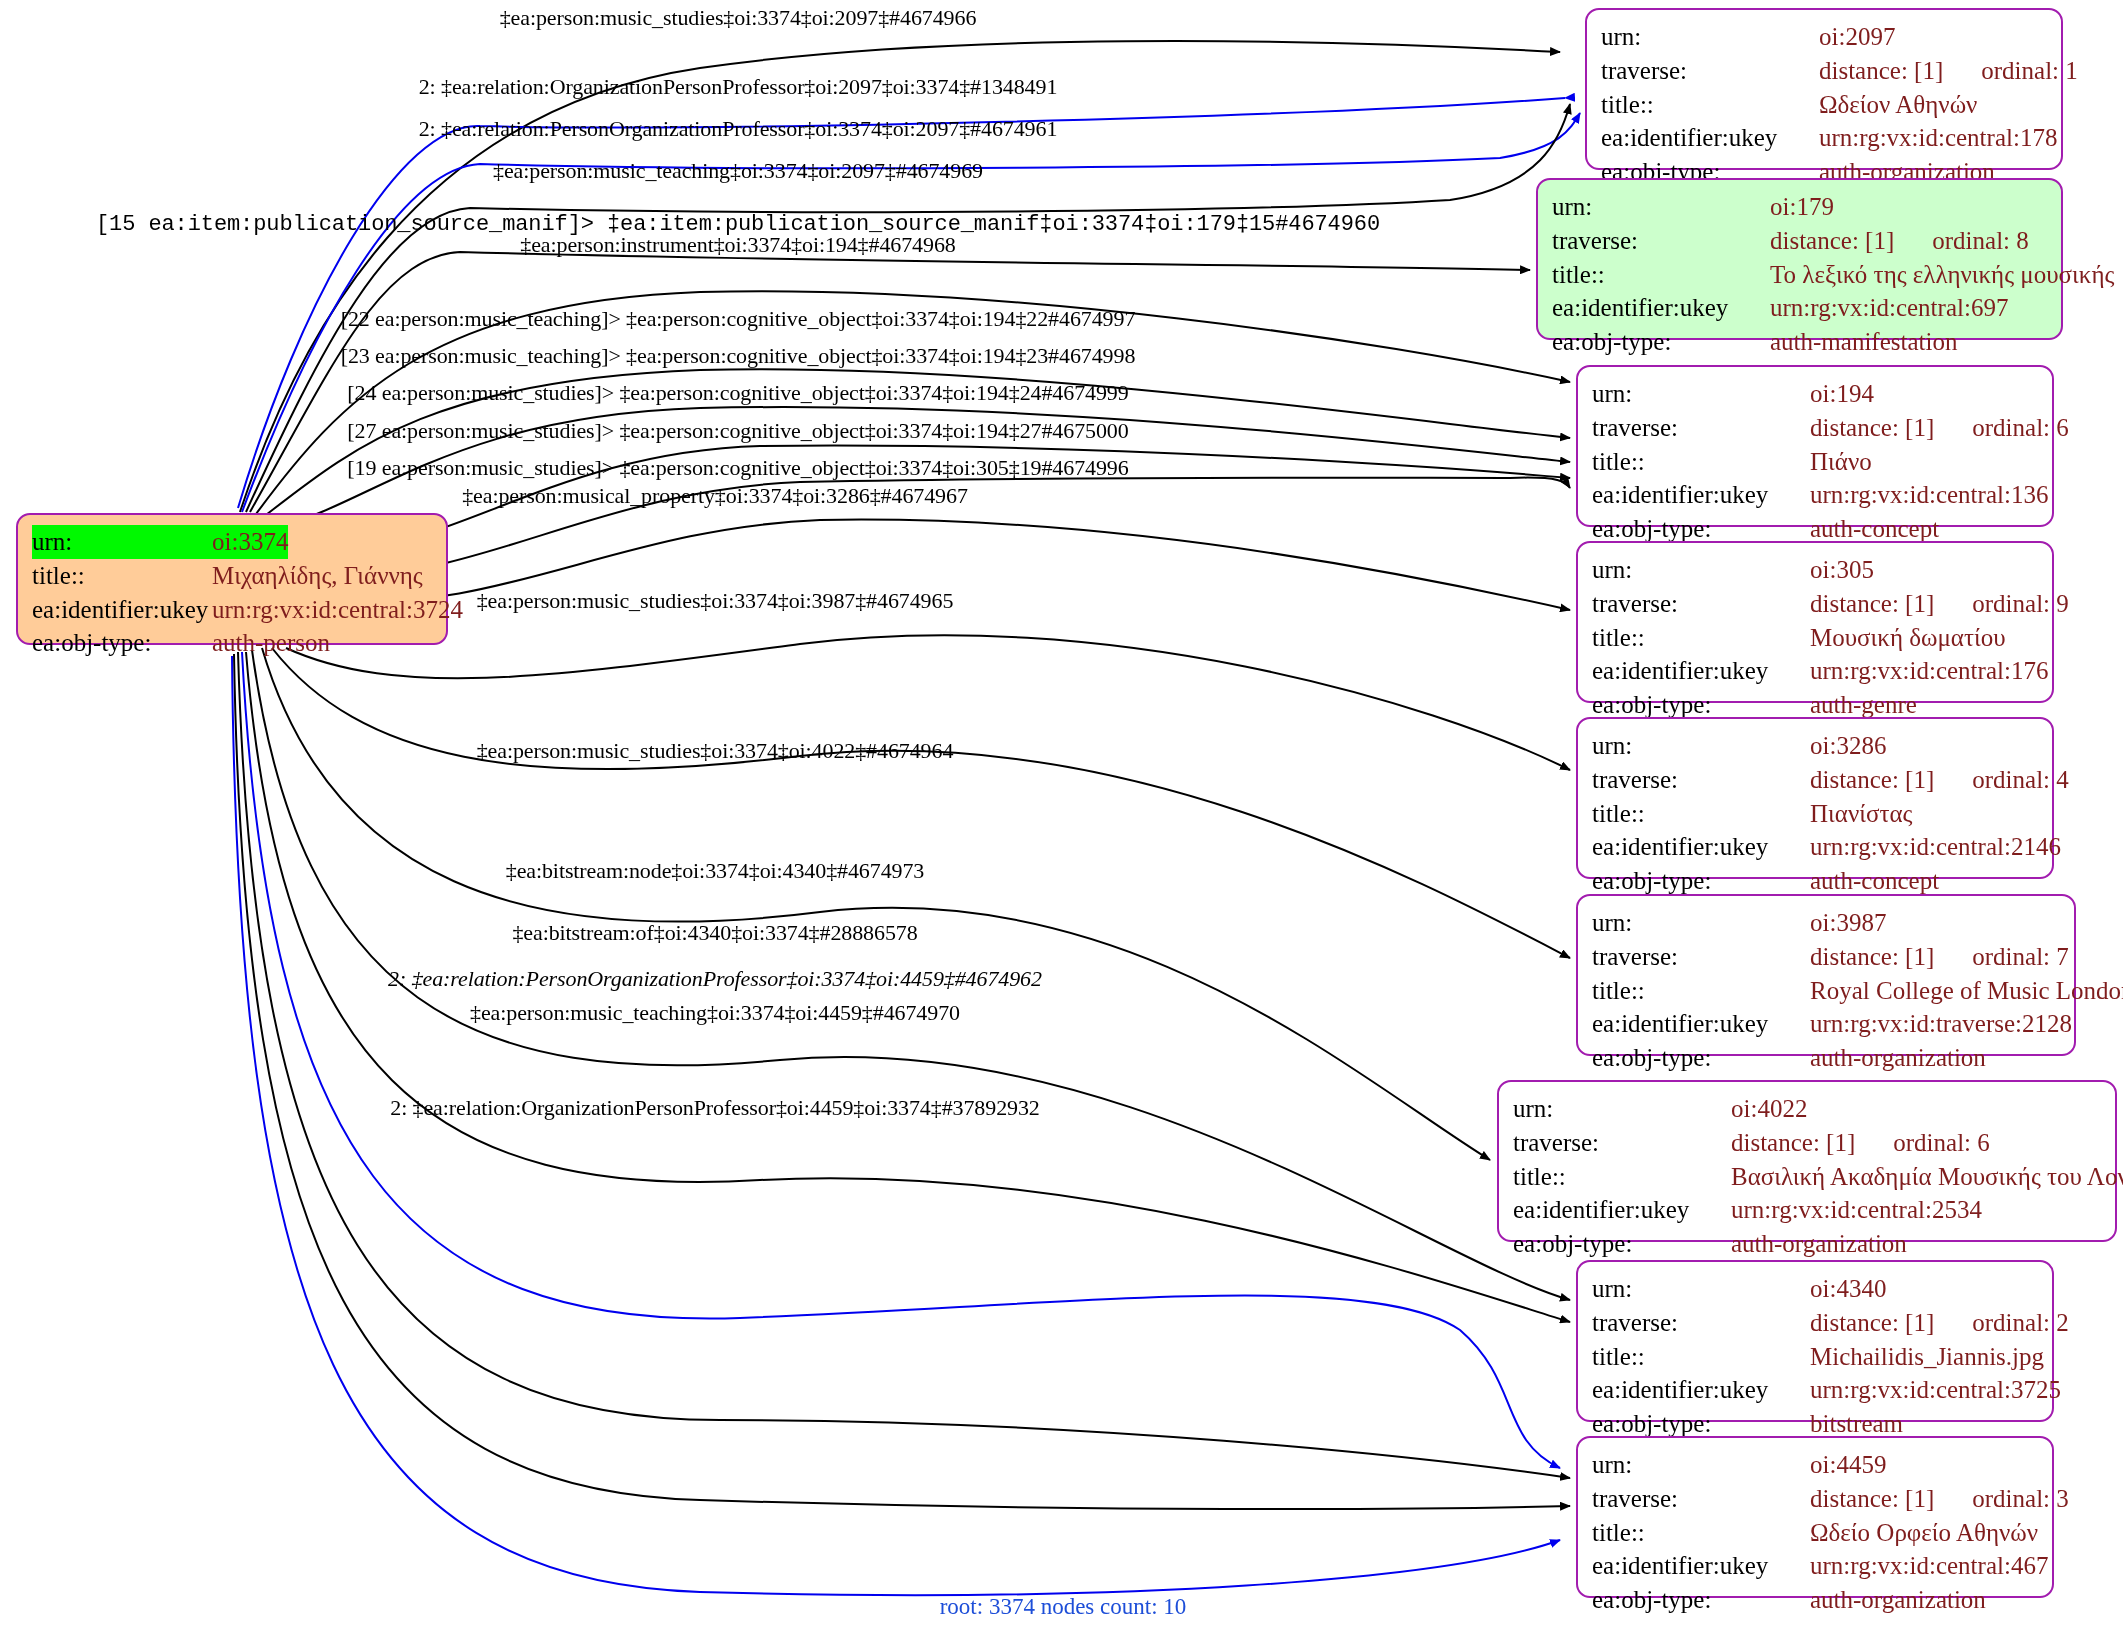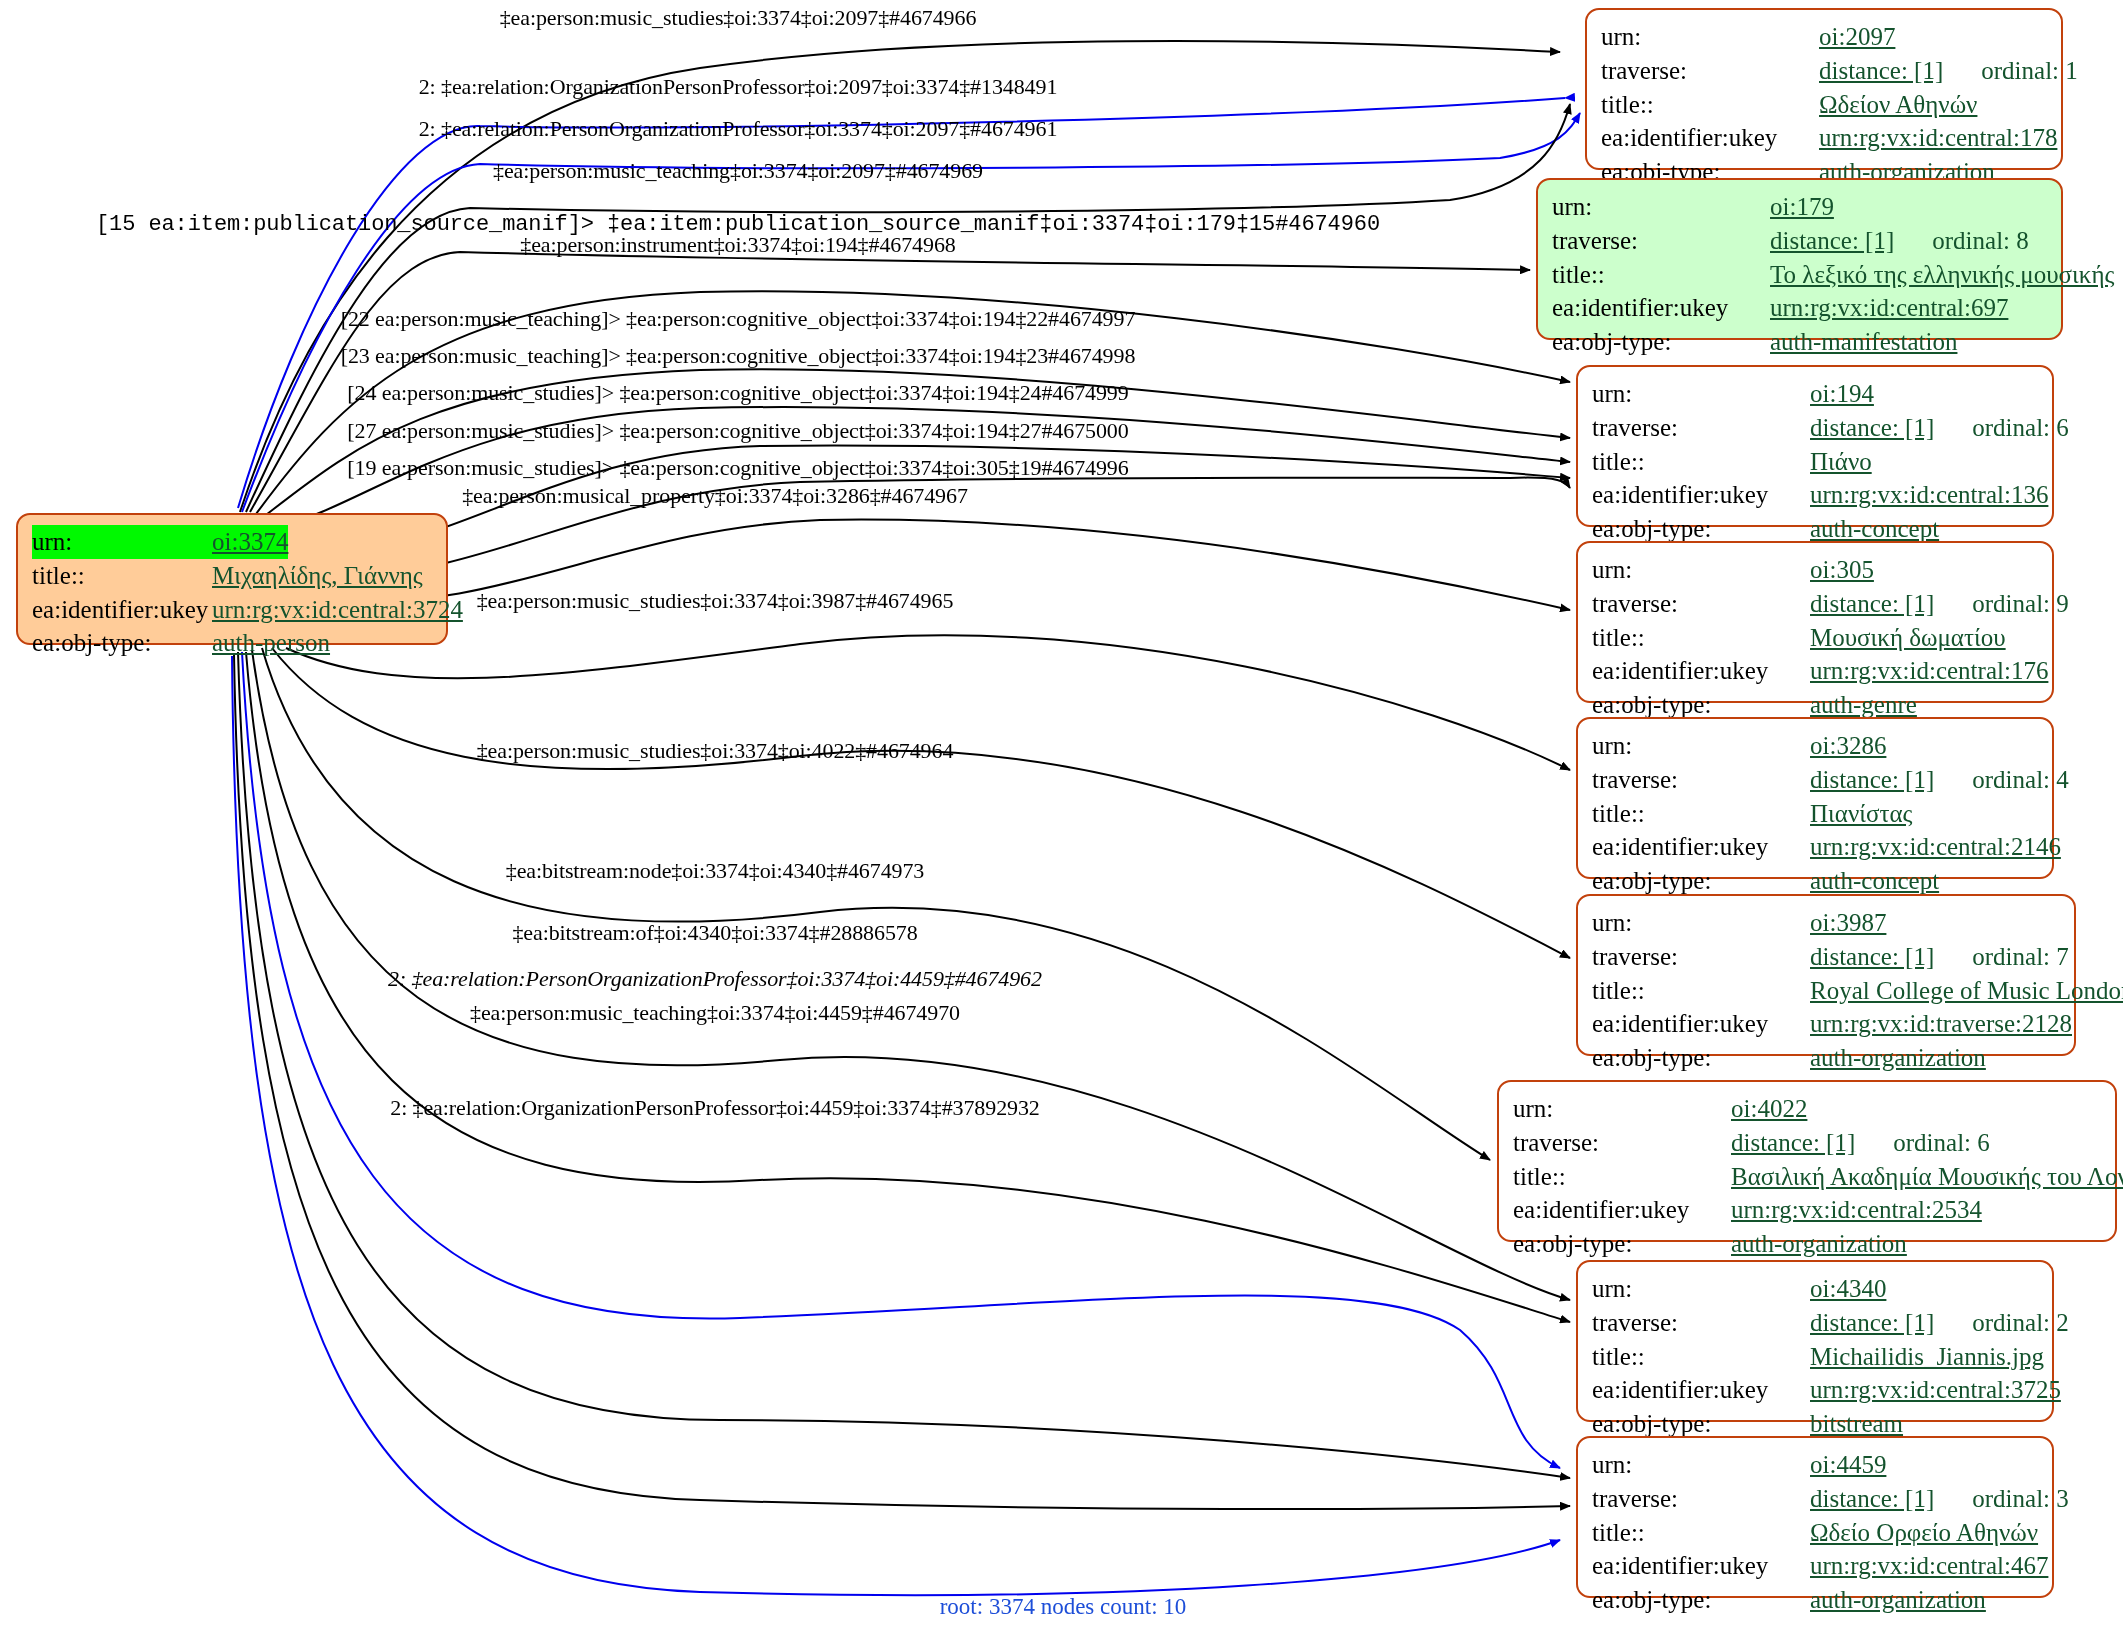--- a/index.html
+++ b/index.html
@@ -22,41 +22,40 @@
     width: 2123px;
     height: 1626px;
   }
   .edge-path {
     fill: none;
     stroke-width: 2;
   }
   .node {
     position: absolute;
     box-sizing: border-box;
-    border: 2px solid #c2410c;
+    border: 2px solid #a21caf;
     border-radius: 14px;
     background: #ffffff;
     padding: 10px 14px 10px 14px;
   }
   .node-row {
     display: flex;
     align-items: baseline;
     white-space: nowrap;
     line-height: 1.35;
   }
   .node-key {
     font-size: 25px;
     color: #000000;
     flex: 0 0 auto;
   }
   .node-val {
     font-size: 25px;
-    color: #14532d;
+    color: #7f1d1d;
     flex: 0 0 auto;
-    text-decoration: underline;
   }
   .node-val .ord {
     display: inline-block;
     padding-left: 38px;
   }
   .hl-green .node-key,
   .hl-green .node-val {
     background: #00f900;
   }
   .edge-label {

